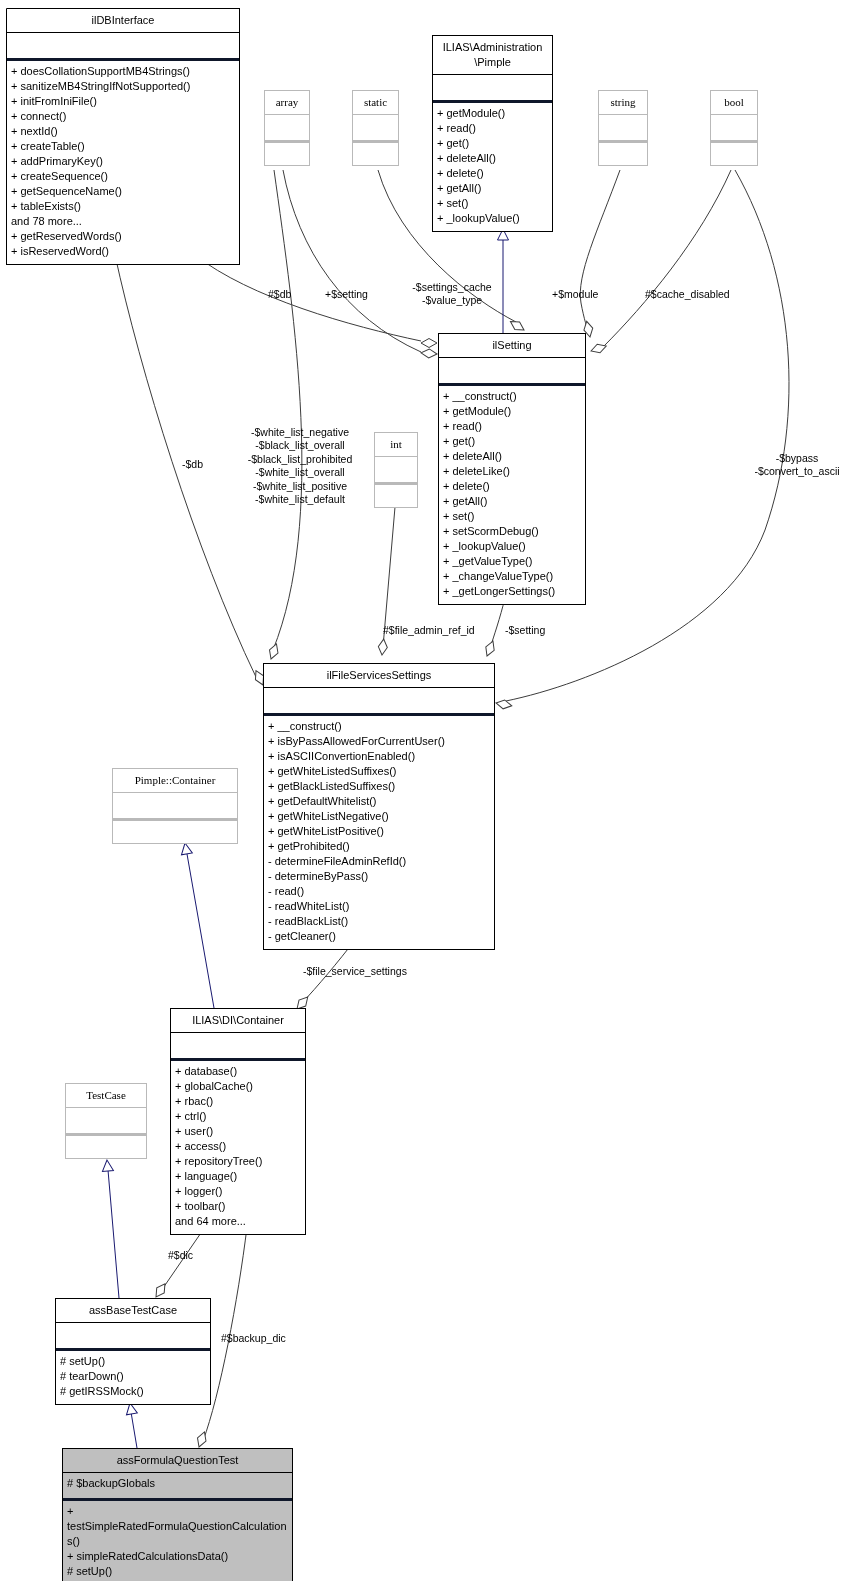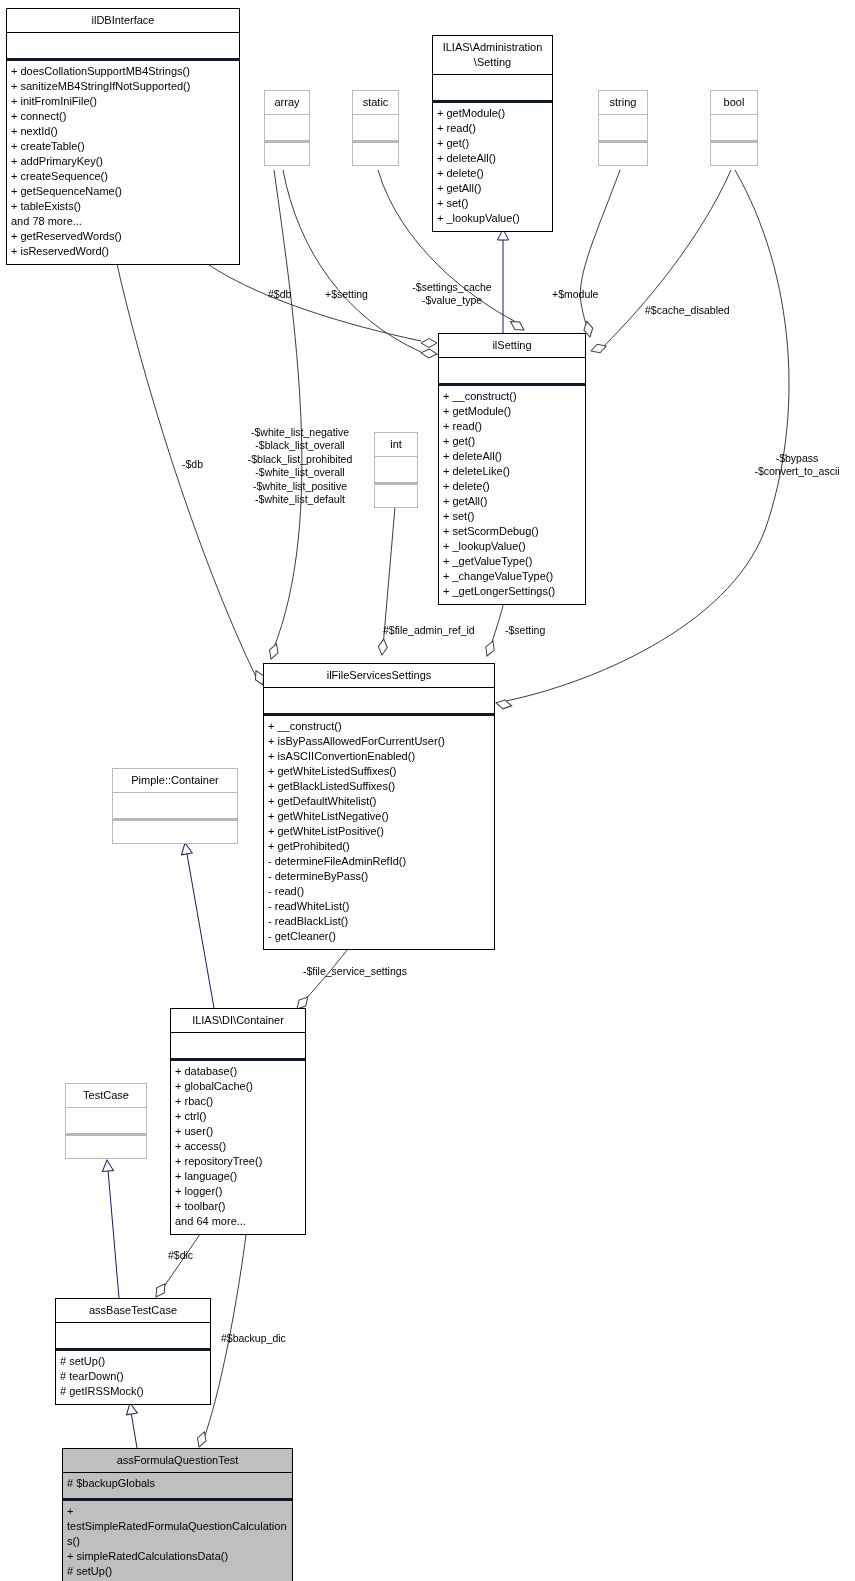--- a/index.html
+++ b/index.html
@@ -8,21 +8,21 @@
   svg.edges{position:absolute;left:0;top:0;z-index:0;}
   svg.edges path{fill:none;stroke:#3c3c3c;stroke-width:1;}
   svg.edges path.inh{stroke:#191970;}
   svg.edges polygon.dia{fill:#ffffff;stroke:#3c3c3c;stroke-width:1;}
   svg.edges polygon.tri{fill:#ffffff;stroke:#191970;stroke-width:1;}
   .uml{position:absolute;z-index:2;background:#ffffff;border:1px solid #000;
        font-size:11px;line-height:15px;color:#000;box-sizing:border-box;}
   .uml .t{text-align:center;border-bottom:1px solid #000;padding:4px 3px;}
   .uml .a{border-bottom:3px solid #0f172a;min-height:19px;padding:3px 4px;}
   .uml .m{padding:3px 4px 5px;min-height:14px;overflow-wrap:anywhere;}
-  .uml.ext{border-color:#b9b9b9;}
+  .uml.ext{border-color:#b9b9b9;font-family:Liberation Serif, serif;}
   .uml.ext .t,.uml.ext .a{border-color:#b9b9b9;}
   .uml.hl{background:#bfbfbf;}
   .lbl{position:absolute;z-index:3;font-size:10.5px;line-height:13.4px;
        color:#000;white-space:nowrap;}
   .lbl.c{text-align:center;white-space:normal;}
 </style>
 </head>
 <body>
 
 <div class="canvas">
@@ -97,21 +97,21 @@
         <div>+ tableExists()</div>
         <div>and 78 more...</div>
         <div>+ getReservedWords()</div>
         <div>+ isReservedWord()</div>
       </div>
   </div>
 
   <div class="uml" style="left:432px;top:35px;width:121px">
     <div class="t">
         <div>ILIAS\Administration</div>
-        <div>\Setting</div>
+        <div>\Pimple</div>
       </div>
     <div class="a"></div>
     <div class="m">
         <div>+ getModule()</div>
         <div>+ read()</div>
         <div>+ get()</div>
         <div>+ deleteAll()</div>
         <div>+ delete()</div>
         <div>+ getAll()</div>
         <div>+ set()</div>
@@ -244,21 +244,21 @@
       </div>
   </div>
 
   <div class="lbl" style="left:268px;top:288px">#$db</div>
   <div class="lbl" style="left:325px;top:288px">+$setting</div>
   <div class="lbl c" style="left:400px;top:281px;width:104px">
       <div>-$settings_cache</div>
       <div>-$value_type</div>
     </div>
   <div class="lbl" style="left:552px;top:288px">+$module</div>
-  <div class="lbl" style="left:645px;top:304px">#$cache_disabled</div>
+  <div class="lbl" style="left:645px;top:288px">#$cache_disabled</div>
   <div class="lbl" style="left:182px;top:458px">-$db</div>
   <div class="lbl c" style="left:230px;top:426px;width:140px">
       <div>-$white_list_negative</div>
       <div>-$black_list_overall</div>
       <div>-$black_list_prohibited</div>
       <div>-$white_list_overall</div>
       <div>-$white_list_positive</div>
       <div>-$white_list_default</div>
     </div>
   <div class="lbl" style="left:383px;top:624px">#$file_admin_ref_id</div>

